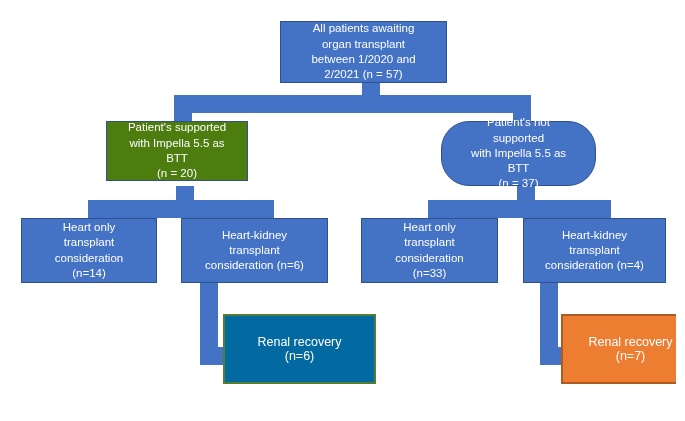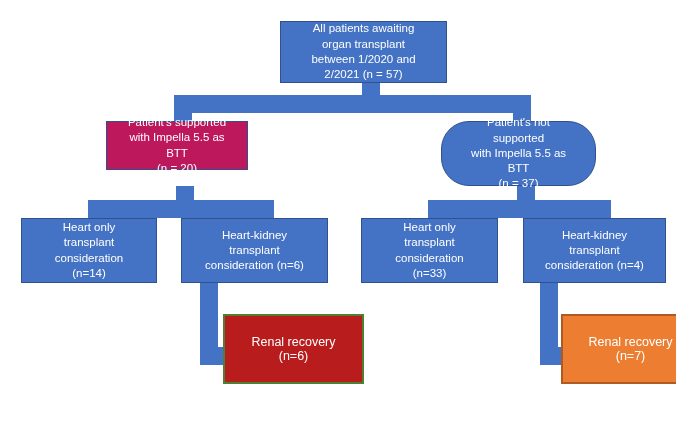--- a/index.html
+++ b/index.html
@@ -41,21 +41,21 @@
   <div class="line" style="left: 522px; top: 265px; width: 2px; height: 66px; background-color: rgb(68, 114, 196);"></div>
   <div class="line" style="left: 522px; top: 329px; width: 21px; height: 2px; background-color: rgb(68, 114, 196);"></div>
 
   <div class="box blue" style="left: 262px; top: 3px; width: 167px; height: 62px; background-color: rgb(68, 114, 196); border-color: rgb(47, 82, 143);">
     <span>All patients awaiting
 organ transplant
 between 1/2020 and
 2/2021 (n = 57)</span>
   </div>
 
-  <div class="box blue" style="left: 88px; top: 103px; width: 142px; height: 49px; background-color: #be185d; border-color: rgb(47, 82, 143);">
+  <div class="box blue" style="left: 88px; top: 103px; width: 142px; height: 60px; background-color: #4d7c0f; border-color: rgb(47, 82, 143);">
     <span>Patient's supported
 with Impella 5.5 as BTT
 (n = 20)</span>
   </div>
   <div class="box blue" style="left: 423px; top: 103px; width: 155px; height: 65px; background-color: rgb(68, 114, 196); border-color: rgb(47, 82, 143); border-radius: 28px;">
     <span>Patient's not supported
 with Impella 5.5 as BTT
 (n = 37)</span>
   </div>
 
@@ -69,21 +69,21 @@
   </div>
   <div class="box blue" style="left: 343px; top: 200px; width: 137px; height: 65px; background-color: rgb(68, 114, 196); border-color: rgb(47, 82, 143);">
     <span>Heart only transplant
 consideration (n=33)</span>
   </div>
   <div class="box blue" style="left: 505px; top: 200px; width: 143px; height: 65px; background-color: rgb(68, 114, 196); border-color: rgb(47, 82, 143);">
     <span>Heart-kidney transplant
 consideration (n=4)</span>
   </div>
 
-  <div class="box outcome" style="left: 205px; top: 296px; width: 141px; height: 70px; background-color: #b91c1c; border-color: rgb(80, 126, 50);">
+  <div class="box outcome" style="left: 205px; top: 296px; width: 153px; height: 70px; background-color: #0369a1; border-color: rgb(80, 126, 50);">
     <span>Renal recovery (n=6)</span>
   </div>
   <div class="box outcome" style="left: 543px; top: 296px; width: 139px; height: 70px; background-color: rgb(237, 125, 49); border-color: rgb(174, 90, 33);">
     <span>Renal recovery (n=7)</span>
   </div>
 
 
 </div>
 
 </body></html>

